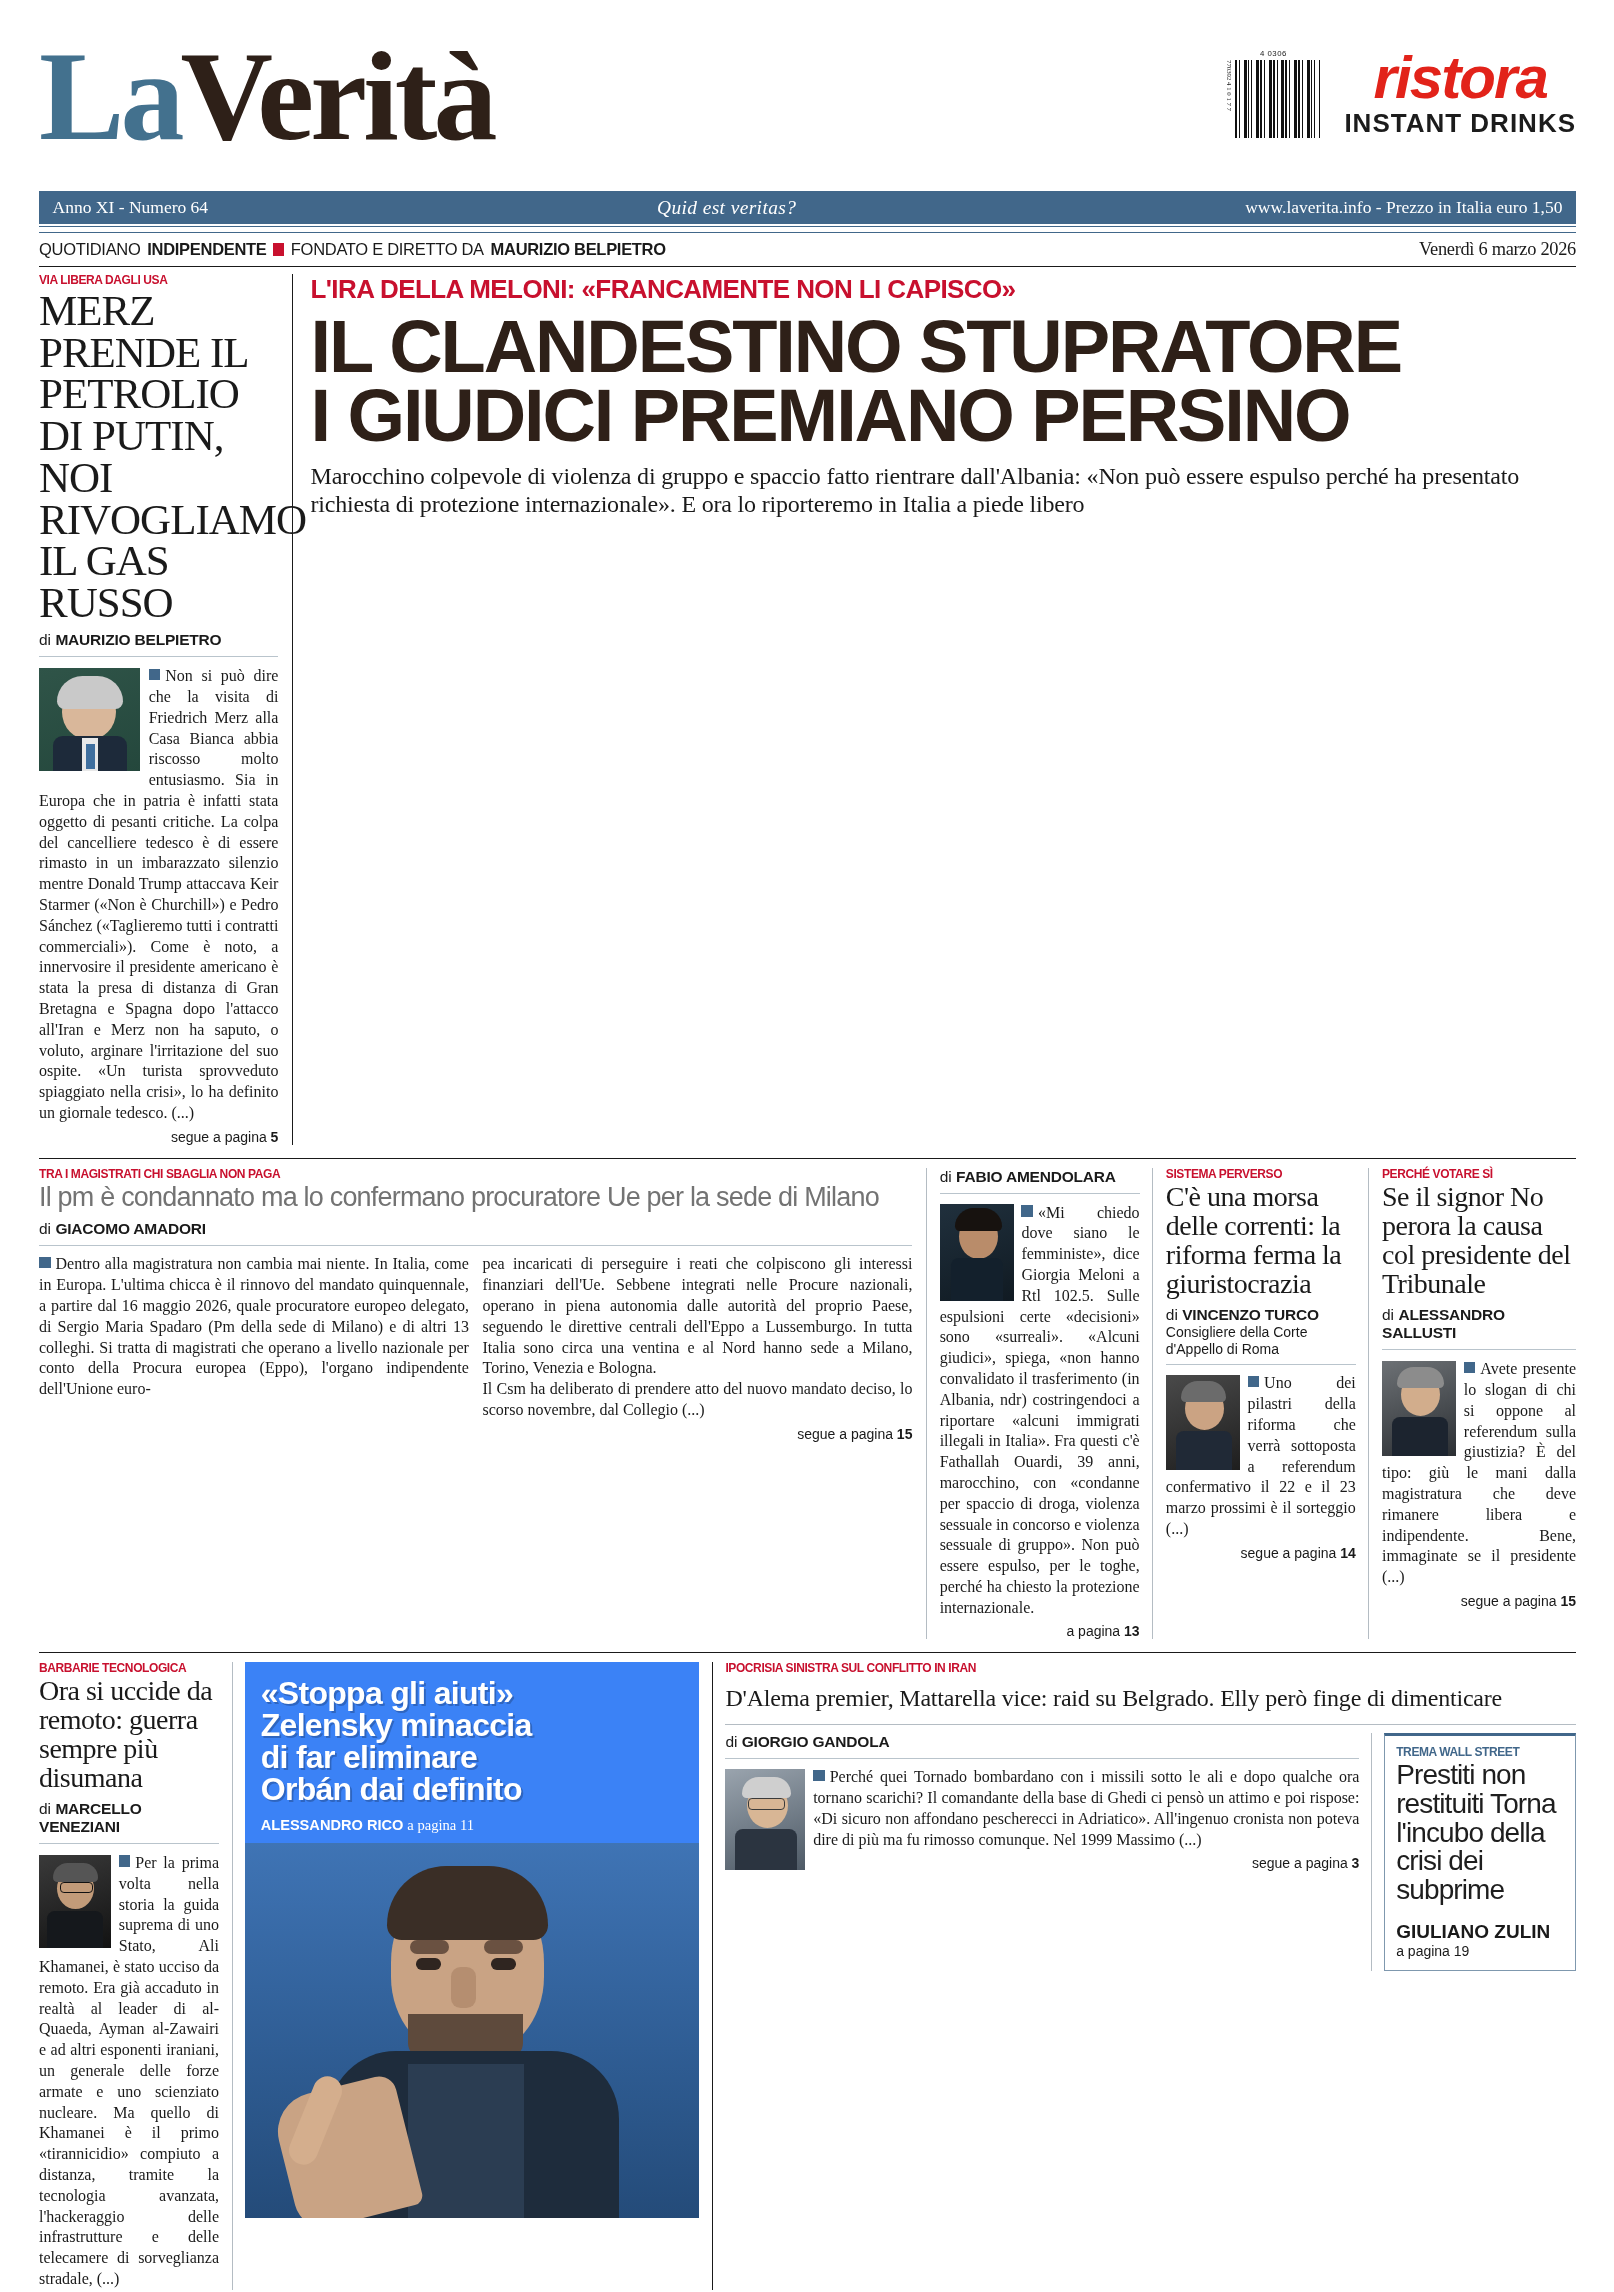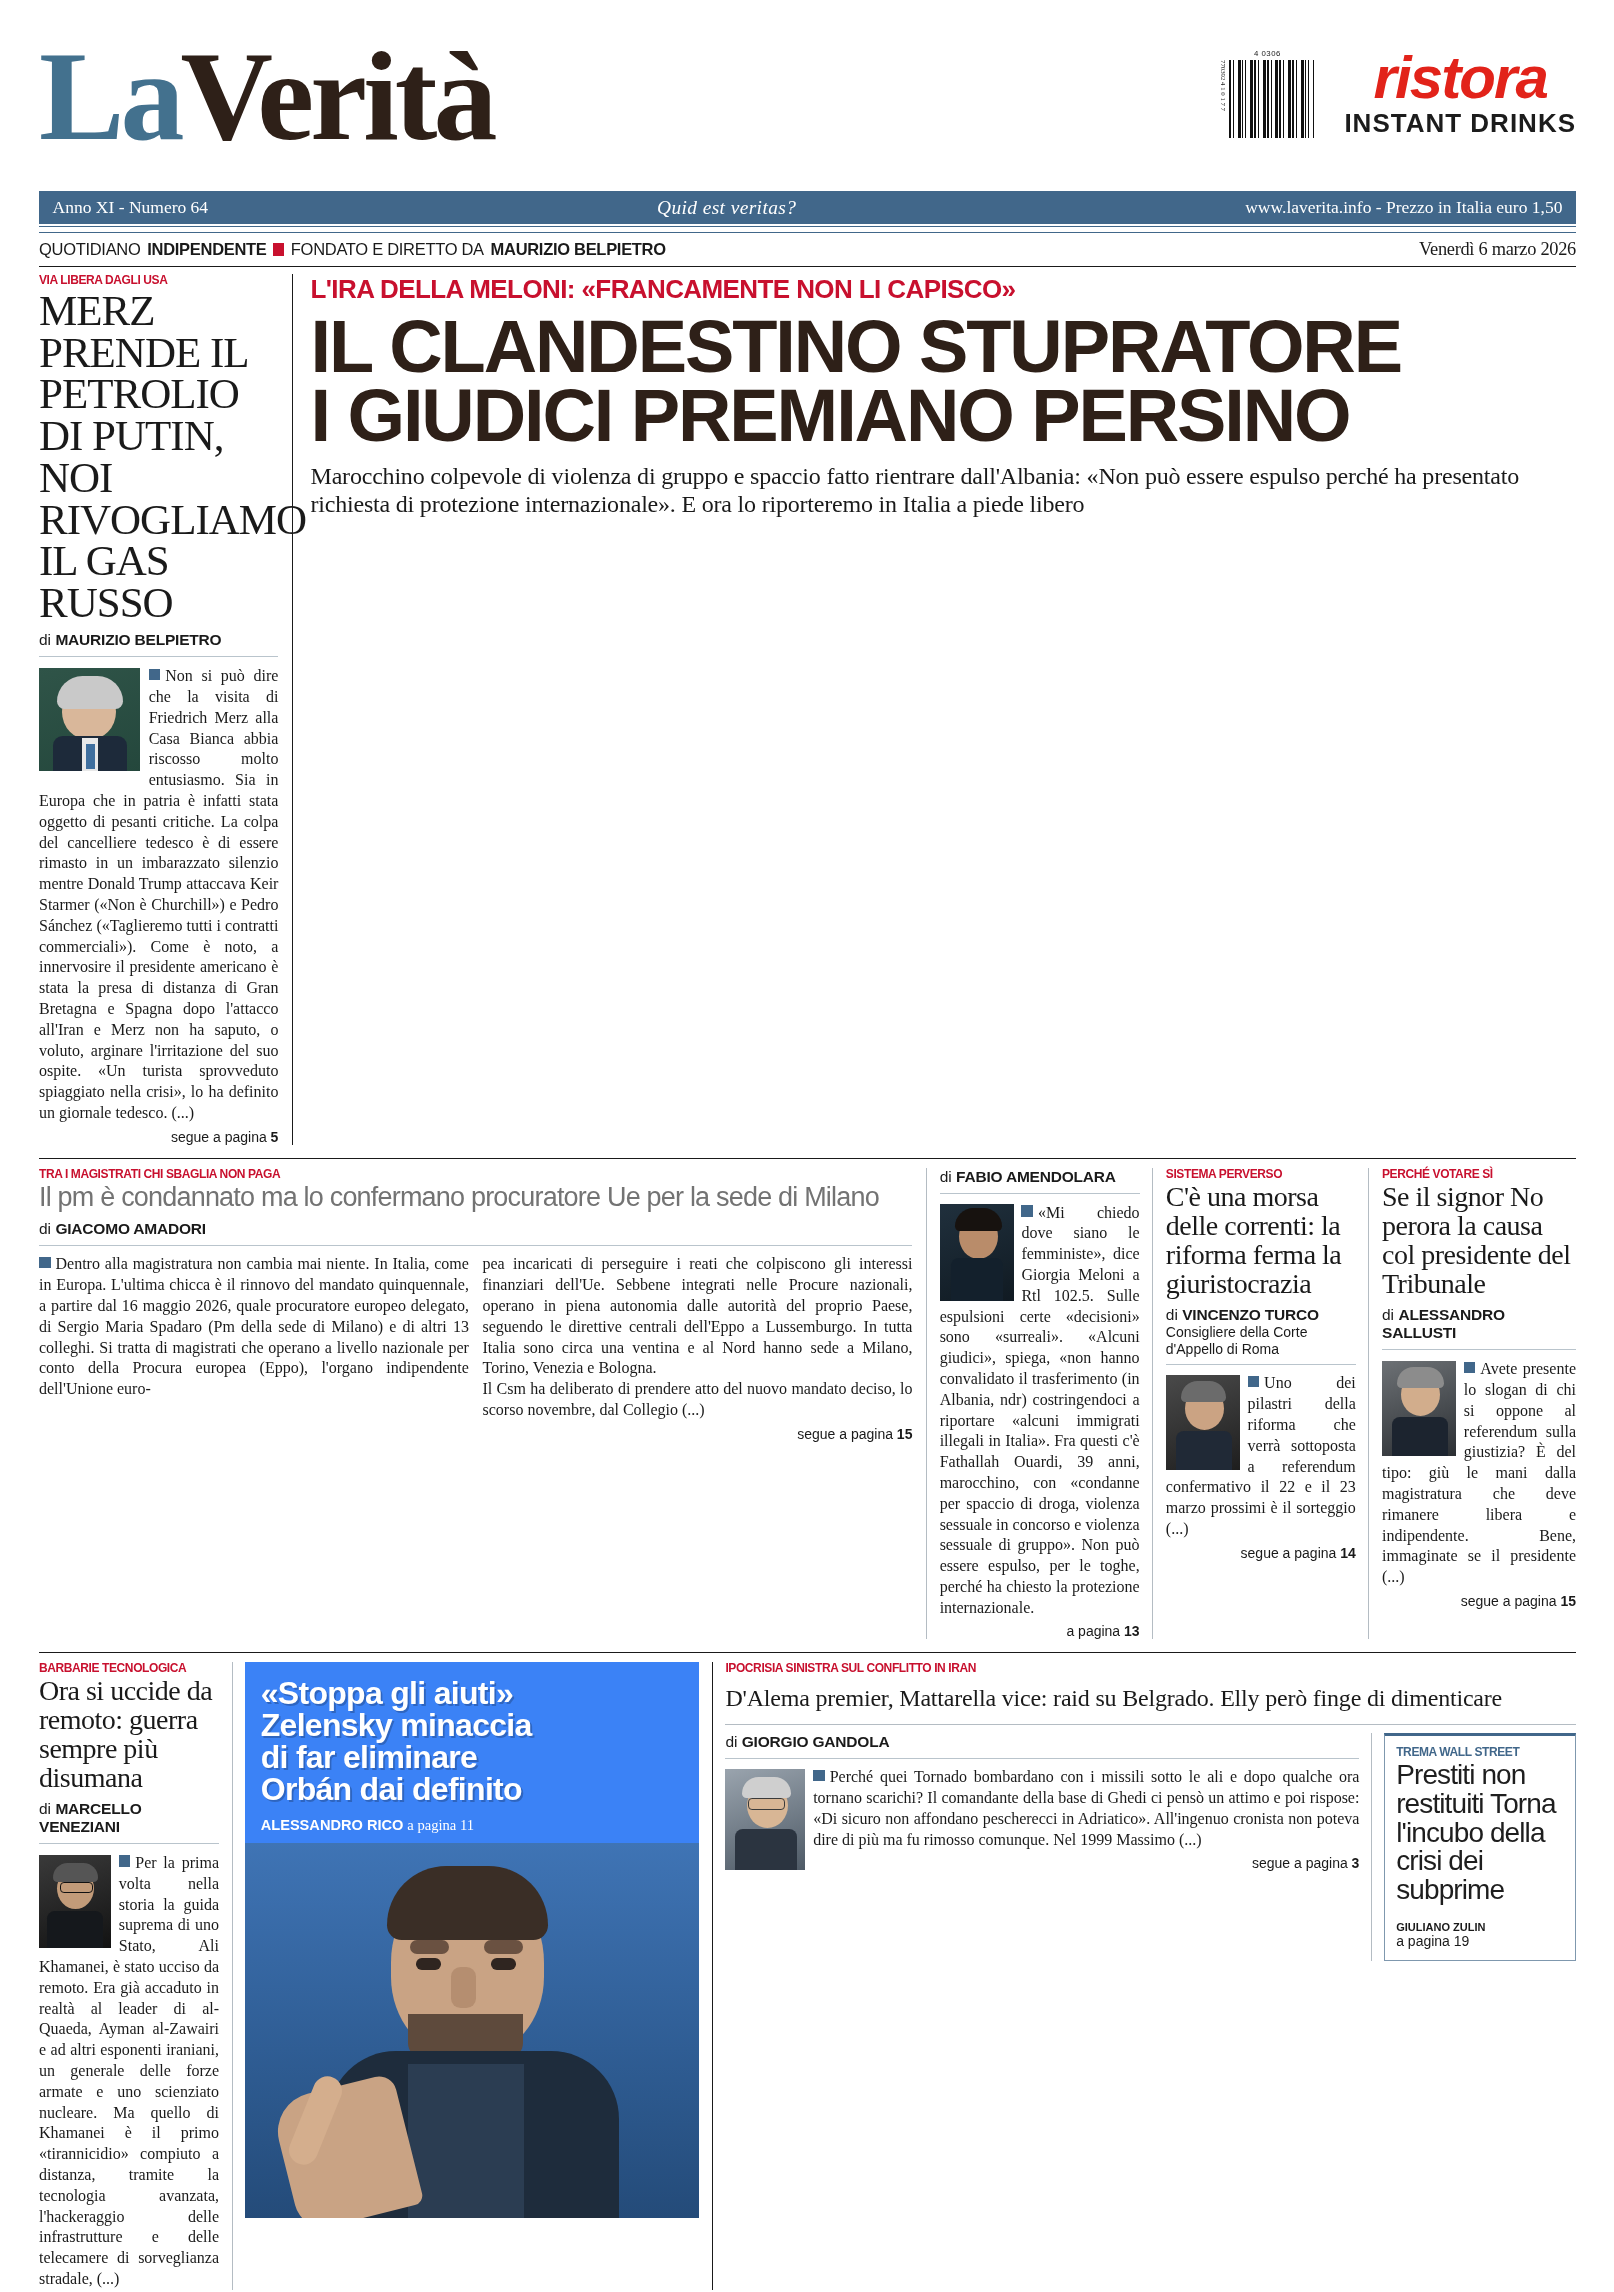--- a/index.html
+++ b/index.html
@@ -10,21 +10,21 @@
     color:#1a1a1a;
     overflow:hidden;
   }
   .page{width:1615px;height:2292px;position:relative;box-sizing:border-box;padding:0 39px;}
 
   
   .masthead{display:flex;align-items:flex-start;justify-content:space-between;padding-top:45px;height:146px;}
   .logo-wrap{display:flex;align-items:baseline;line-height:.8;}
   .logo-la{font-family:"Liberation Serif",serif;font-weight:700;font-size:128px;color:#43718e;letter-spacing:-3.9px;}
   .logo-verita{font-family:"Liberation Serif",serif;font-weight:700;font-size:128px;color:#2e2018;letter-spacing:-3.9px;}
-  .mast-right{display:flex;align-items:flex-start;gap:30px;margin-top:3.9px;}
+  .mast-right{display:flex;align-items:flex-start;gap:24px;margin-top:3.9px;}
   .barcode{display:flex;flex-direction:column;align-items:center;}
   .barcode .bc-num{font-size:7.8px;letter-spacing:0.5px;font-family:"Liberation Sans",sans-serif;margin-bottom:1.9px;}
   .barcode .bars{width:85px;height:78px;
     background:repeating-linear-gradient(90deg,#111 0 1.9px,#fff 1.9px 3.9px,#111 3.9px 4.9px,#fff 4.9px 8.7px,#111 8.7px 11.6px,#fff 11.6px 12.6px);}
   .barcode .bc-side{font-size:6.8px;writing-mode:vertical-rl;}
   .bc-row{display:flex;align-items:flex-start;gap:1.9px;}
   .ristora{display:flex;flex-direction:column;align-items:center;}
   .ristora-word{font-family:"Liberation Sans",sans-serif;font-weight:700;font-style:italic;font-size:60px;color:#e2231a;line-height:.95;letter-spacing:-1.9px;}
   .ristora-sub{font-family:"Liberation Sans",sans-serif;font-weight:700;font-size:26px;color:#1c1c1c;letter-spacing:1px;margin-top:1.9px;}
 
@@ -287,21 +287,21 @@
             <div style="position:absolute;left:23px;top:29px;width:35px;height:9.7px;border:1.9px solid #3a3a3a;border-radius:3.9px;"></div>
             <div style="position:absolute;left:9.7px;top:60px;width:62px;height:43px;background:#2b3440;border-radius:7.8px 7.8px 0 0;"></div>
           </div>
           <div class="bodytxt"><span class="bsq"></span><span>Perché quei Tornado bombardano con i missili sotto le ali e dopo qualche ora tornano scarichi? Il comandante della base di Ghedi ci pensò un attimo e poi rispose: «Di sicuro non affondano pescherecci in Adriatico». All'ingenuo cronista non poteva dire di più ma fu rimosso comunque. Nel 1999 Massimo (...)</span></div>
           <div class="segue"><span>segue a pagina</span> <b>3</b></div>
         </div>
         <div style="width:204px;flex:0 0 204px;">
           <div class="ws-box">
             <div class="kicker blue">TREMA WALL STREET</div>
             <div class="ws-head">Prestiti non restituiti Torna l'incubo della crisi dei subprime</div>
-            <div style="font-family:'Liberation Sans',sans-serif;font-weight:700;font-size:11px;margin-top:15.5px;">GIULIANO ZULIN</div>
+            <div style="font-family:'Liberation Sans',sans-serif;font-weight:700;font-size:19px;margin-top:15.5px;">GIULIANO ZULIN</div>
             <div style="font-family:'Liberation Sans',sans-serif;font-size:14px;">a pagina 19</div>
           </div>
         </div>
       </div>
     </div>
   </div>
 
 </div>
 
 

